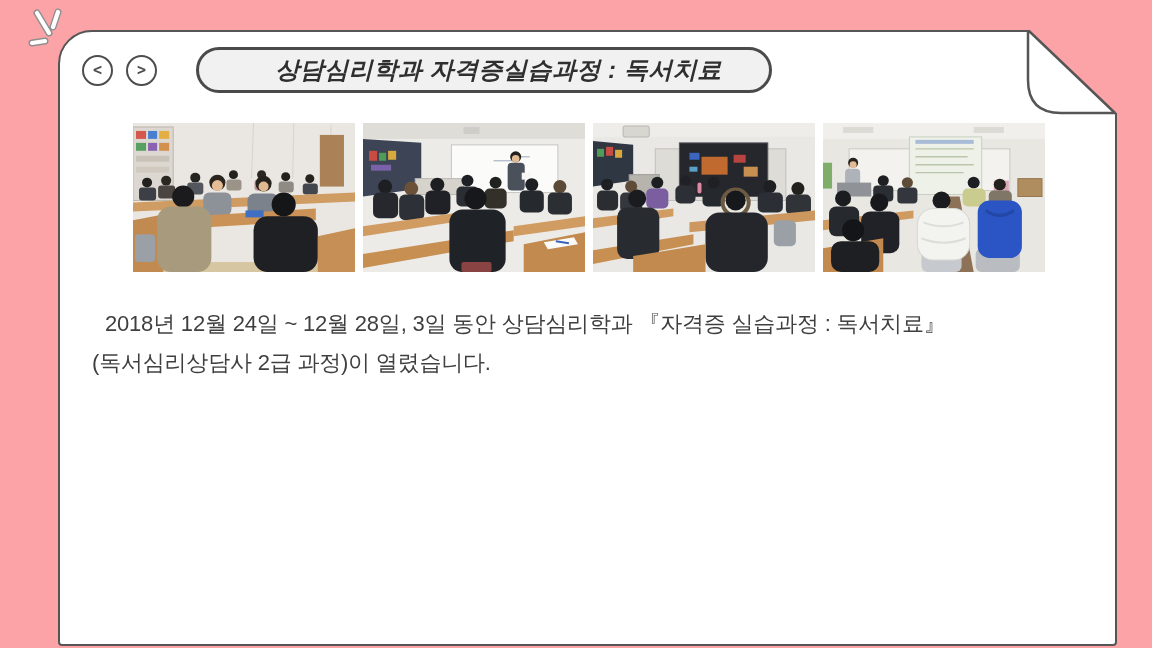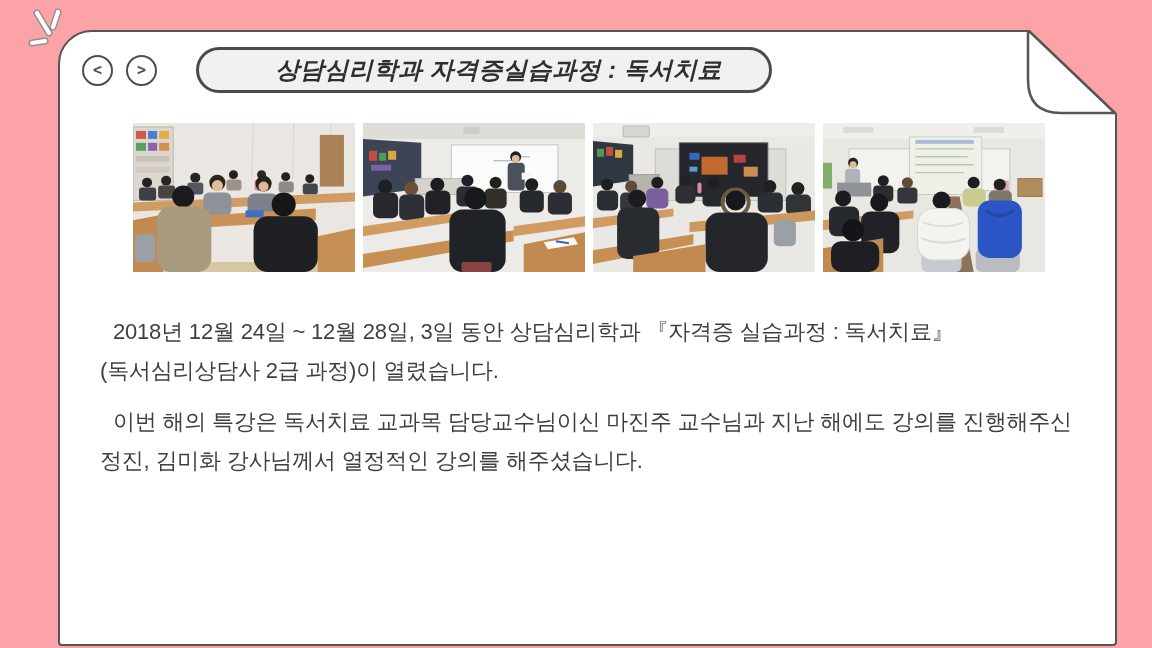--- a/index.html
+++ b/index.html
@@ -44,21 +44,21 @@
     color:var(--title-ink);letter-spacing:.5px;margin-left:29px;
   }
   .photos{position:absolute;left:73px;top:91px;display:flex;gap:8px;}
   .photo{width:222px;height:149px;overflow:hidden;background:#ddd;}
   .photo svg{display:block;width:100%;height:100%;}
   .article{
     position:absolute;left:28px;top:268px;width:1004px;
     font-size:22px;line-height:39px;color:var(--body-ink);
     letter-spacing:-0.2px;
   }
-  .article p{margin:12px;text-indent:13px;word-break:keep-all;}
+  .article p{margin:4px;text-indent:13px;word-break:keep-all;}
 </style>
 </head>
 <body>
 
 <svg class="spark" viewBox="0 0 46 48">
   <g stroke-linecap="round" fill="none">
     <g stroke="#8f8f8f" stroke-width="7">
       <line x1="13" y1="10" x2="25" y2="30"></line>
       <line x1="34" y1="9" x2="29" y2="24"></line>
       <line x1="8" y1="40" x2="21" y2="38"></line>
@@ -283,16 +283,15 @@
         <path d="M162,88 q14,10 28,0" stroke="#2347a4" fill="none" stroke-width="3"></path>
         <polygon points="0,126 60,116 60,150 0,150" fill="#c28a4e"></polygon>
         <circle cx="30" cy="108" r="11" fill="#141518"></circle>
           <rect x="8" y="119" width="48" height="31" rx="10" fill="#1d1f23"></rect>
       </svg>
     </div>
   </div>
 
   <div class="article">
     <p>2018년 12월 24일 ~ 12월 28일, 3일 동안 상담심리학과 『자격증 실습과정 : 독서치료』 (독서심리상담사 2급 과정)이 열렸습니다.</p>
-    <p>이번 해의 특강은 독서치료 교과목 담당교수님이신 마진주 교수님과 지난 해에도 강의를 진행해주신 정진, 김미화 강사님께서 열정적인 강의를 해주셨습니다.</p>
   </div>
 
 </div>
 
 </body></html>

